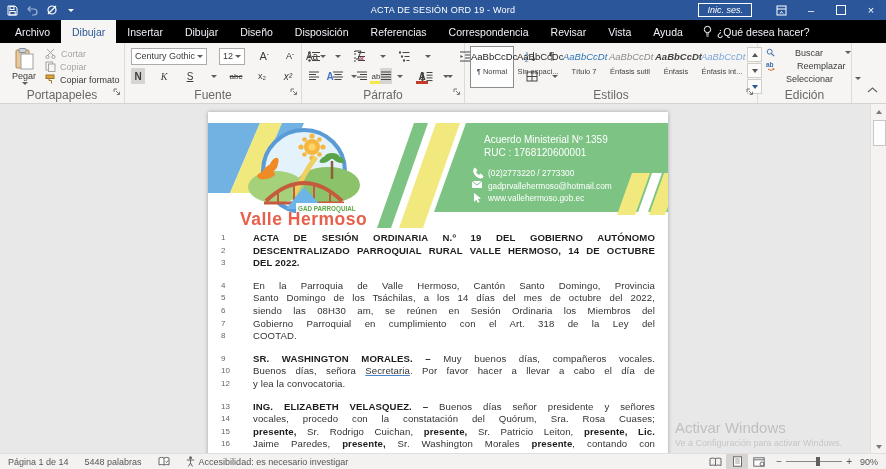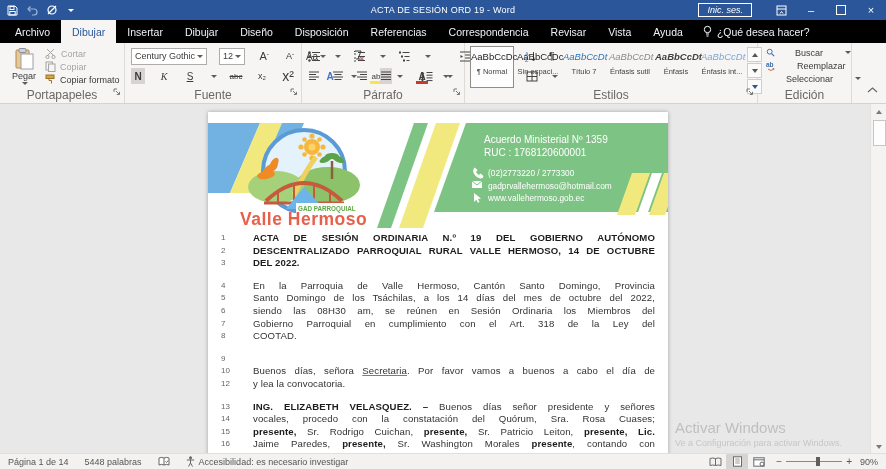--- a/index.html
+++ b/index.html
@@ -253,21 +253,21 @@
             </svg>
         </span>
       </div>
       <div class="frow" style="margin-top:2px;">
         <span class="letterbtn pressed" style="font-weight:bold;">N</span>
         <span class="letterbtn" style="font-style:italic;font-family:'Liberation Serif',serif;">K</span>
         <span class="letterbtn" style="text-decoration:underline;">S</span>
         <span class="car"></span>
         <span class="letterbtn" style="text-decoration:line-through;font-size:8px;">abc</span>
         <span class="letterbtn" style="font-size:9px;">x₂</span>
-        <span class="letterbtn" style="font-size:14px;">x²</span>
+        <span class="letterbtn" style="font-size:10px;font-style:italic;">x²</span>
         <span class="vsep"></span>
         <span class="letterbtn" style="color:#4472c4;font-weight:bold;">A</span>
         <span class="car"></span>
         <span class="letterbtn bars hl" style="font-size:8px;">ab</span>
         <span class="car"></span>
         <span class="letterbtn bars fc" style="font-weight:bold;">A</span>
         <span class="car"></span>
       </div>
     </div>
     <span class="rgroup-label">Fuente</span>
@@ -574,24 +574,25 @@
           <span class="ln">7</span>
           <span class="lt just"><span>Gobierno Parroquial en cumplimiento con el Art. 318 de la Ley del</span></span>
         </div>
       <div class="dl">
           <span class="ln">8</span>
           <span class="lt"><span>COOTAD.</span></span>
         </div>
       <div class="pgap"></div>
       <div class="dl">
           <span class="ln">9</span>
+          <span class="lt just"><span class="b">SR. WASHINGTON MORALES. – </span><span>Muy buenos días, compañeros vocales.</span></span>
         </div>
       <div class="dl">
           <span class="ln">10</span>
-          <span class="lt just"><span>Buenos días, señora </span><span class="u">Secretaria</span><span>. Por favor vamos a buenos a cabo el día de</span></span>
+          <span class="lt just"><span>Buenos días, señora </span><span class="u">Secretaria</span><span>. Por favor hacer a llevar a cabo el día de</span></span>
         </div>
       <div class="dl">
           <span class="ln">12</span>
           <span class="lt"><span>y lea la convocatoria.</span></span>
         </div>
       <div class="pgap"></div>
       <div class="dl">
           <span class="ln">13</span>
           <span class="lt just"><span class="b">ING. ELIZABETH VELASQUEZ. – </span><span>Buenos días señor presidente y señores</span></span>
         </div>

